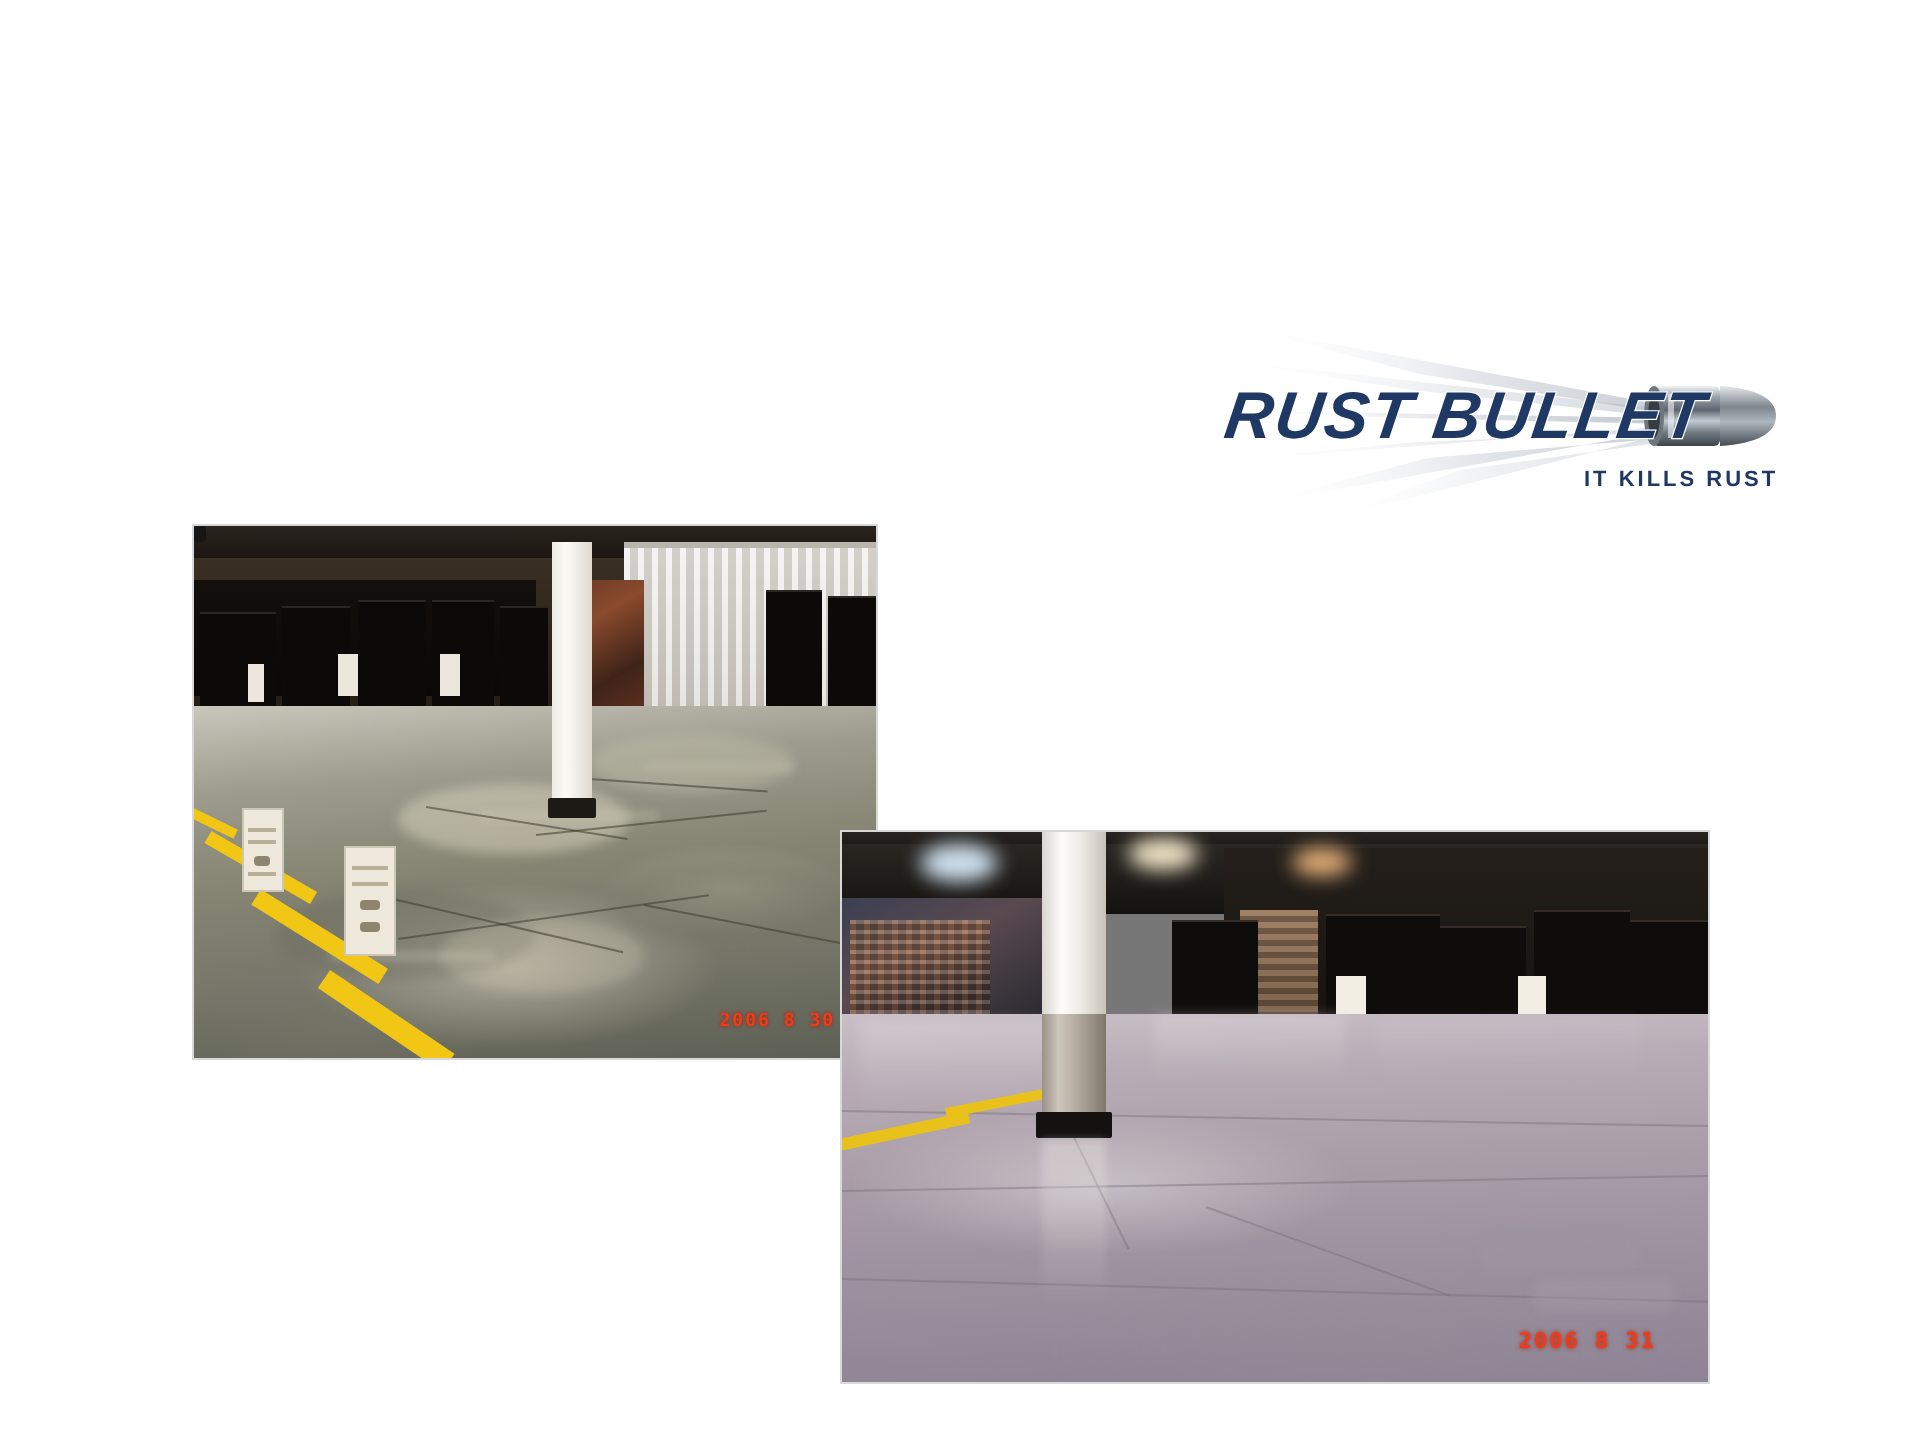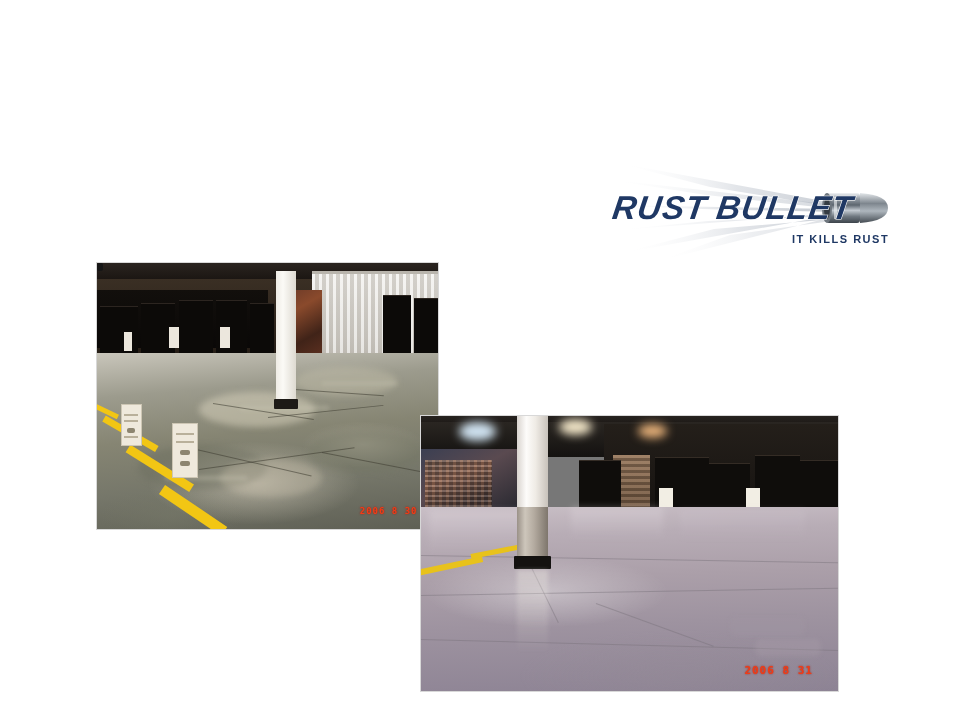--- a/index.html
+++ b/index.html
@@ -21,21 +21,21 @@
     line-height:1;
   }
 
   
   .logo{position:absolute;left:598px;top:157px;width:292px;height:104px;}
   .logo svg{display:block;width:292px;height:104px;}
 
   
   .photo{position:absolute;overflow:hidden;background:#777;}
   .photo-before{left:96px;top:262px;width:341px;height:266px;border:1px solid #d8d8d8;}
-  .photo-after{left:420px;top:415px;width:417px;height:275px;border:1px solid #d8d8d8;}
+  .photo-after{left:420px;top:415px;width:417px;height:275px;border:1px solid #d8d8d8;padding-left:16px;}
   .photo .scene{position:absolute;inset:0;overflow:hidden;}
 
   
   .b-ceiling{position:absolute;left:0;top:0;width:100%;height:8%;
     background:linear-gradient(#2a241f,#17120f);}
   .b-backwall{position:absolute;left:0;top:6%;width:100%;height:30%;
     background:linear-gradient(#3a2f24,#241c15);}
   .b-brightwall{position:absolute;left:63%;top:4%;width:37%;height:34%;
     background:linear-gradient(180deg,#e9e7e2,#d2cfc8 70%,#c3bfb6);}
   .b-brightwall::after{content:"";position:absolute;inset:0;

